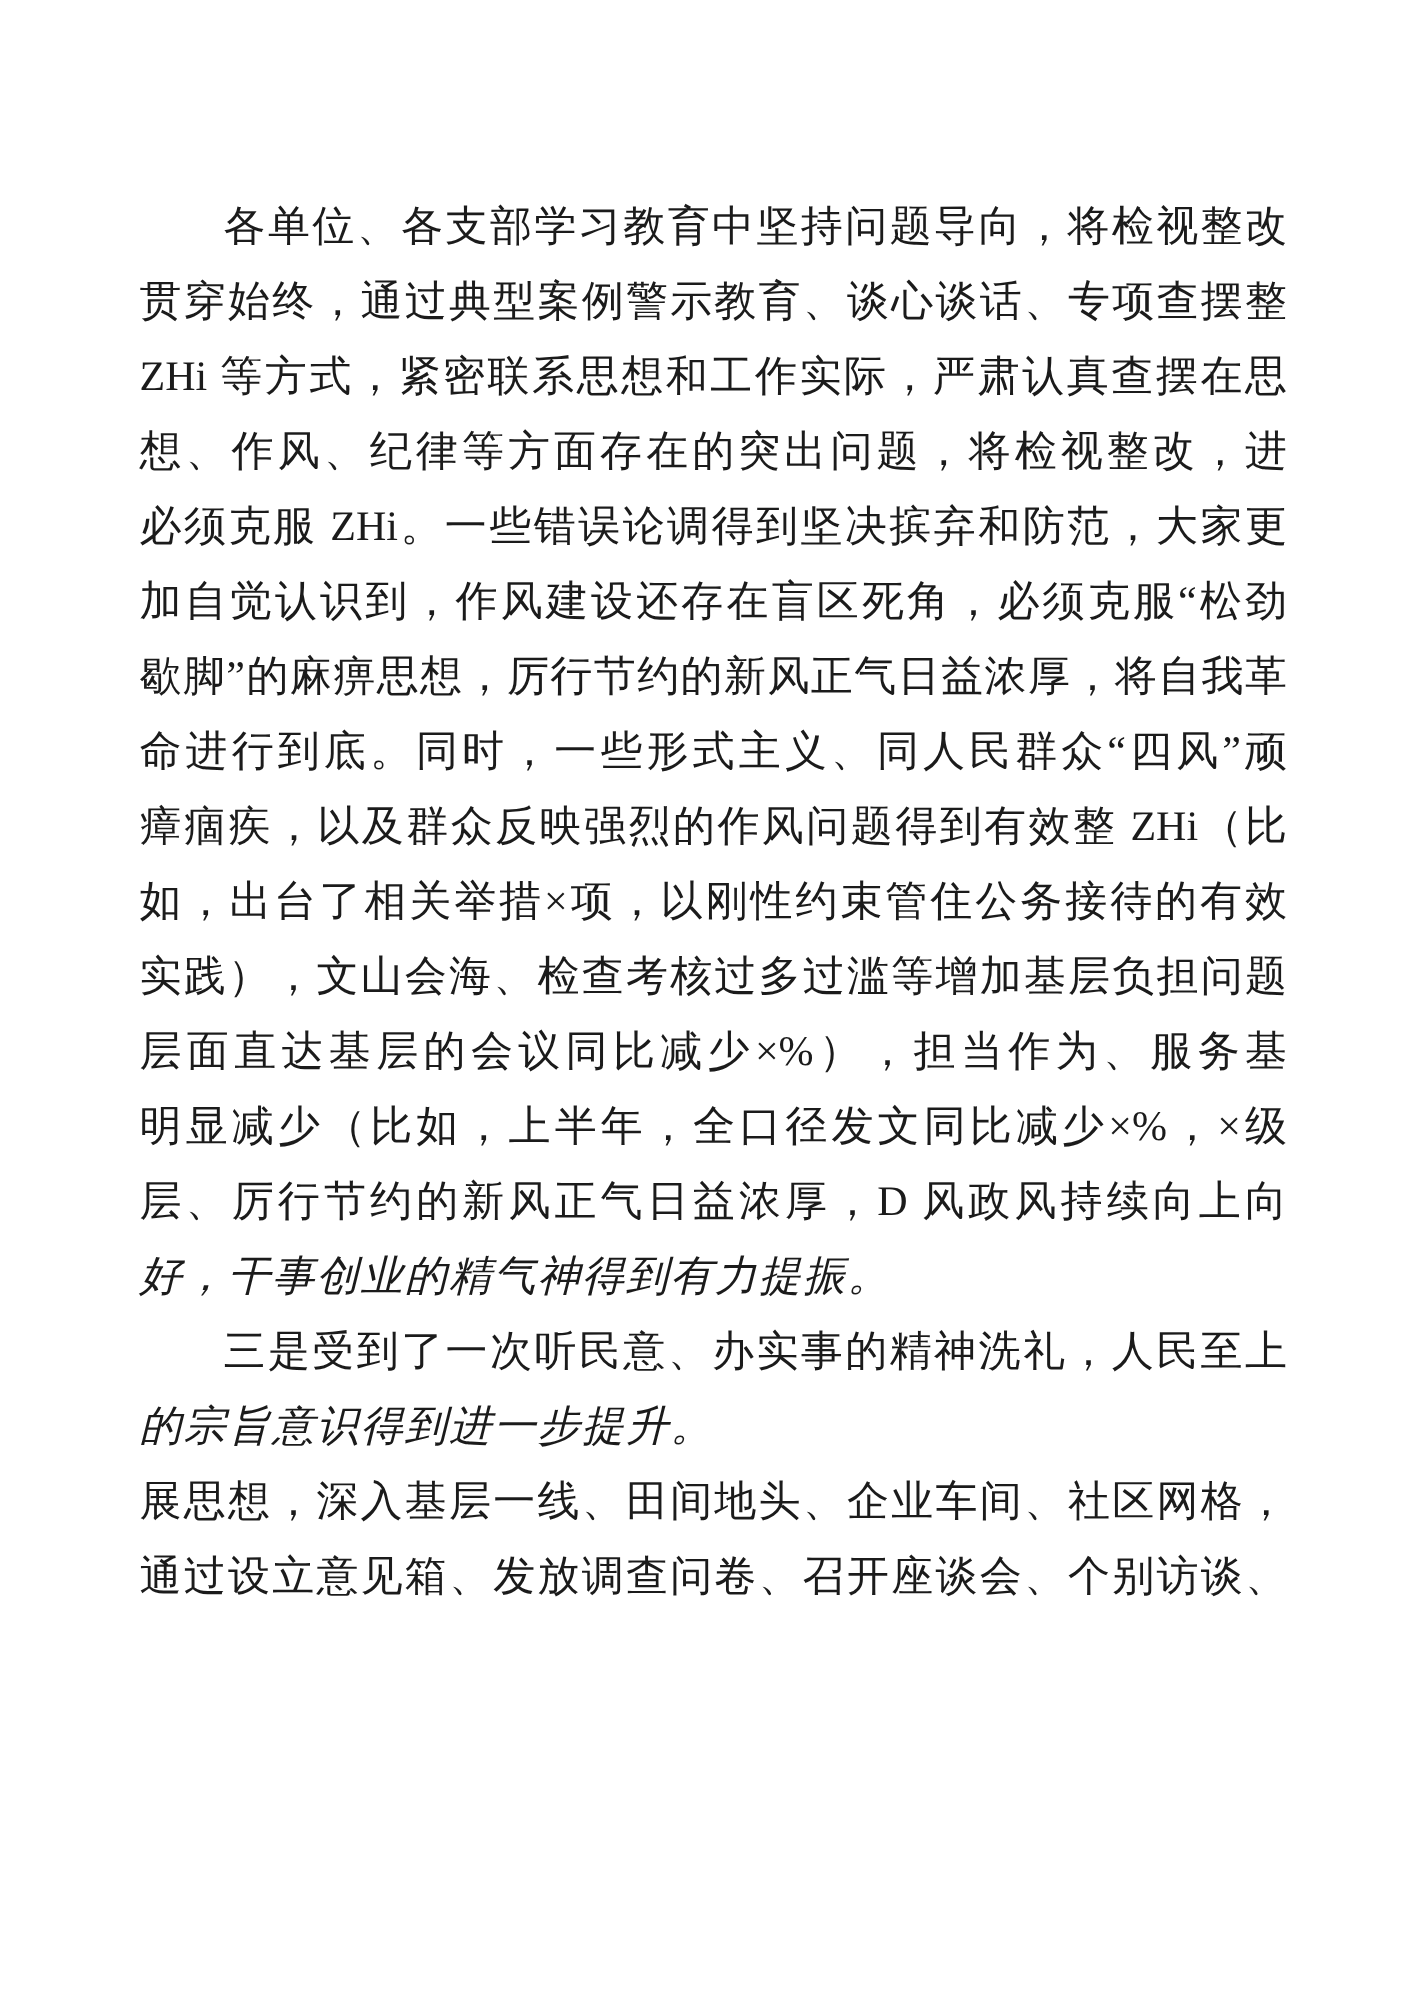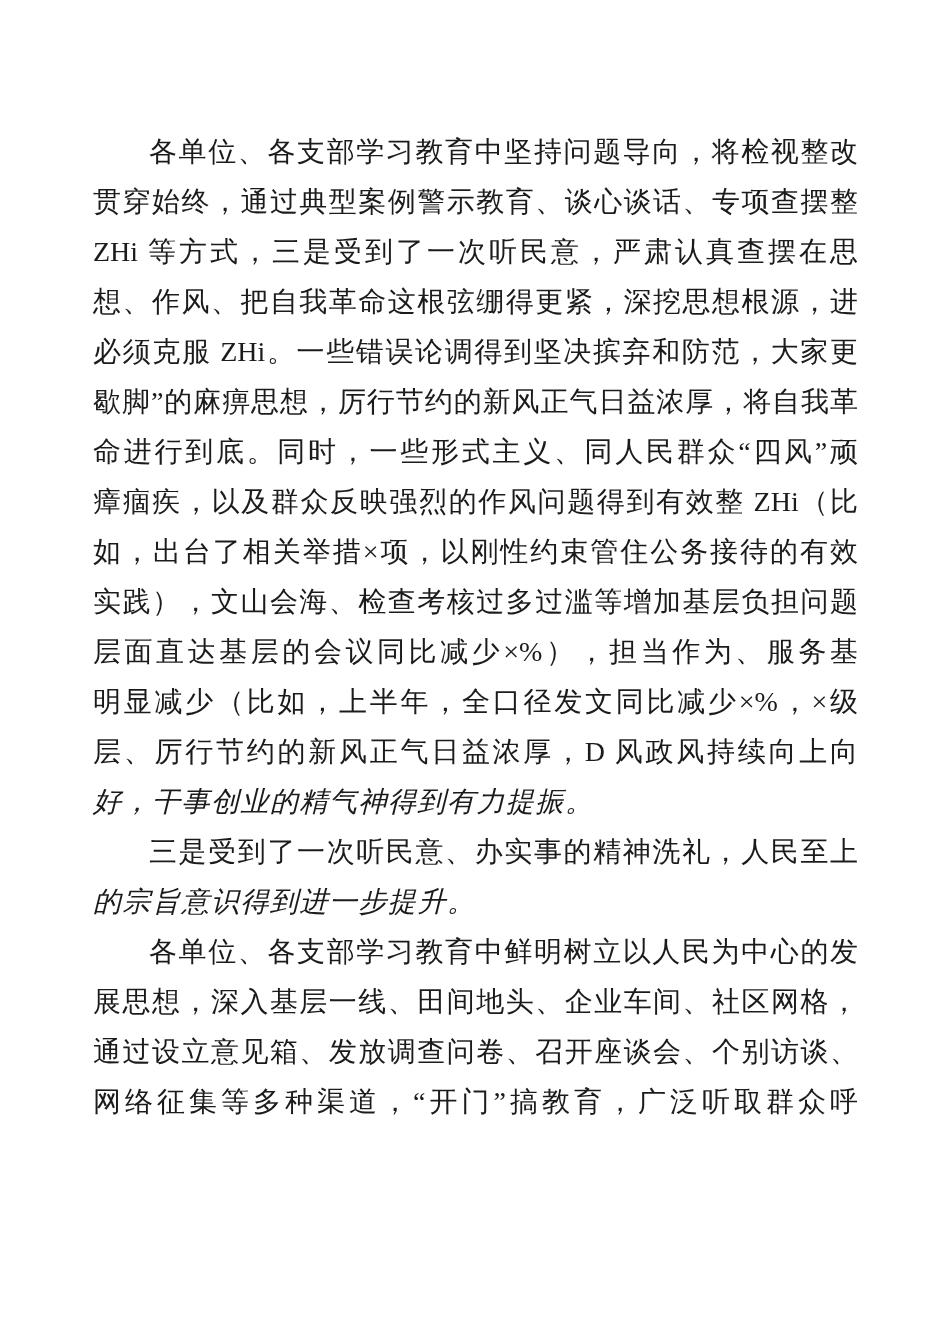--- a/index.html
+++ b/index.html
@@ -43,31 +43,30 @@
   .indent {
     text-indent: 2em;
   }
 </style>
 </head>
 <body>
 
 <div class="page">
   <div class="line jl indent">各单位、各支部学习教育中坚持问题导向，将检视整改</div>
   <div class="line jl">贯穿始终，通过典型案例警示教育、谈心谈话、专项查摆整</div>
-  <div class="line jl">ZHi 等方式，三是受到了一次听民意，严肃认真查摆在思</div>
-  <div class="line jl">想、作风、把自我革命这根弦绷得更紧，深挖思想根源，进</div>
+  <div class="line jl">ZHi 等方式，紧密联系思想和工作实际，严肃认真查摆在思</div>
+  <div class="line jl">想、作风、纪律等方面存在的突出问题，将检视整改，进</div>
   <div class="line jl">必须克服 ZHi。一些错误论调得到坚决摈弃和防范，大家更</div>
+  <div class="line jl">加自觉认识到，作风建设还存在盲区死角，必须克服“松劲</div>
   <div class="line jl">歇脚”的麻痹思想，厉行节约的新风正气日益浓厚，将自我革</div>
   <div class="line jl">命进行到底。同时，一些形式主义、同人民群众“四风”顽</div>
   <div class="line jl">瘴痼疾，以及群众反映强烈的作风问题得到有效整 ZHi（比</div>
   <div class="line jl">如，出台了相关举措×项，以刚性约束管住公务接待的有效</div>
   <div class="line jl">实践），文山会海、检查考核过多过滥等增加基层负担问题</div>
   <div class="line jl">层面直达基层的会议同比减少×%），担当作为、服务基</div>
   <div class="line jl">明显减少（比如，上半年，全口径发文同比减少×%，×级</div>
   <div class="line jl">层、厉行节约的新风正气日益浓厚，D 风政风持续向上向</div>
   <div class="line end">好，干事创业的精气神得到有力提振。</div>
   <div class="line jl indent">三是受到了一次听民意、办实事的精神洗礼，人民至上</div>
   <div class="line end">的宗旨意识得到进一步提升。</div>
-  <div class="line jl indent">各单位、各支部学习教育中鲜明树立以人民为中心的发</div>
   <div class="line jl">展思想，深入基层一线、田间地头、企业车间、社区网格，</div>
   <div class="line jl">通过设立意见箱、发放调查问卷、召开座谈会、个别访谈、</div>
-  <div class="line jl">网络征集等多种渠道，“开门”搞教育，广泛听取群众呼</div>
 </div>
 
 </body></html>

